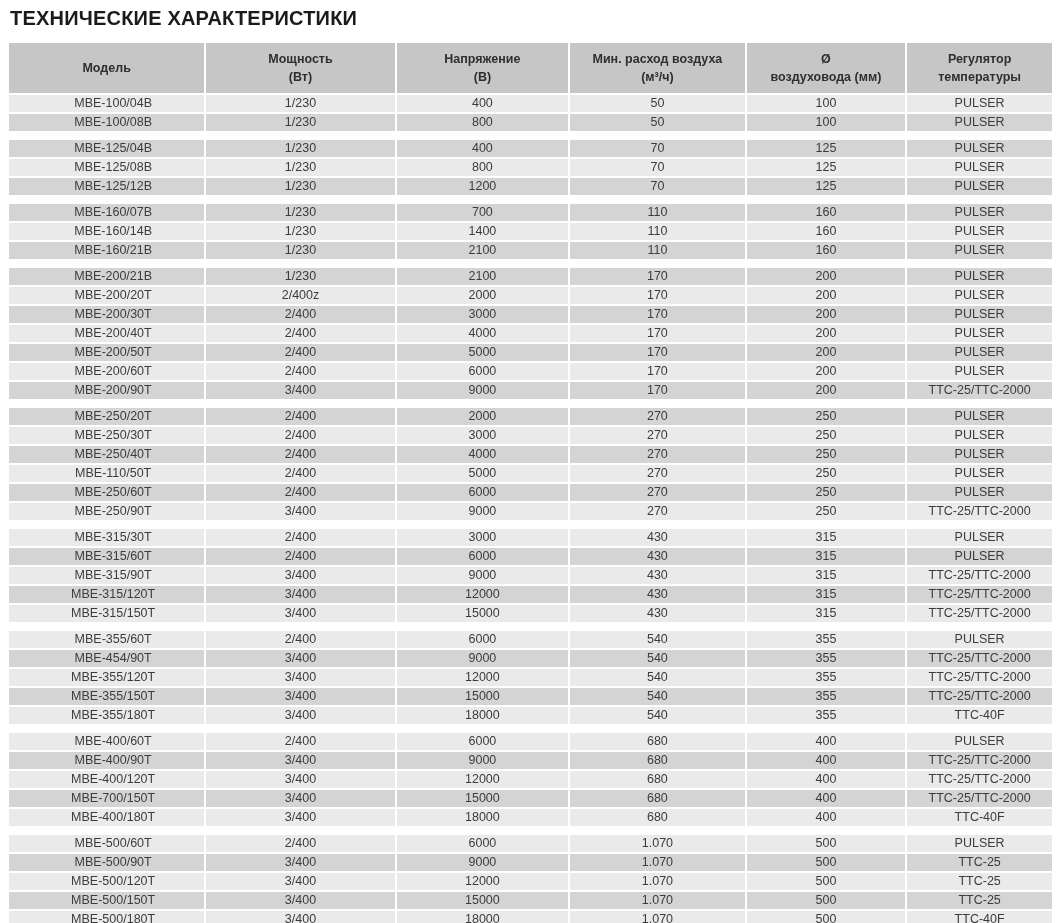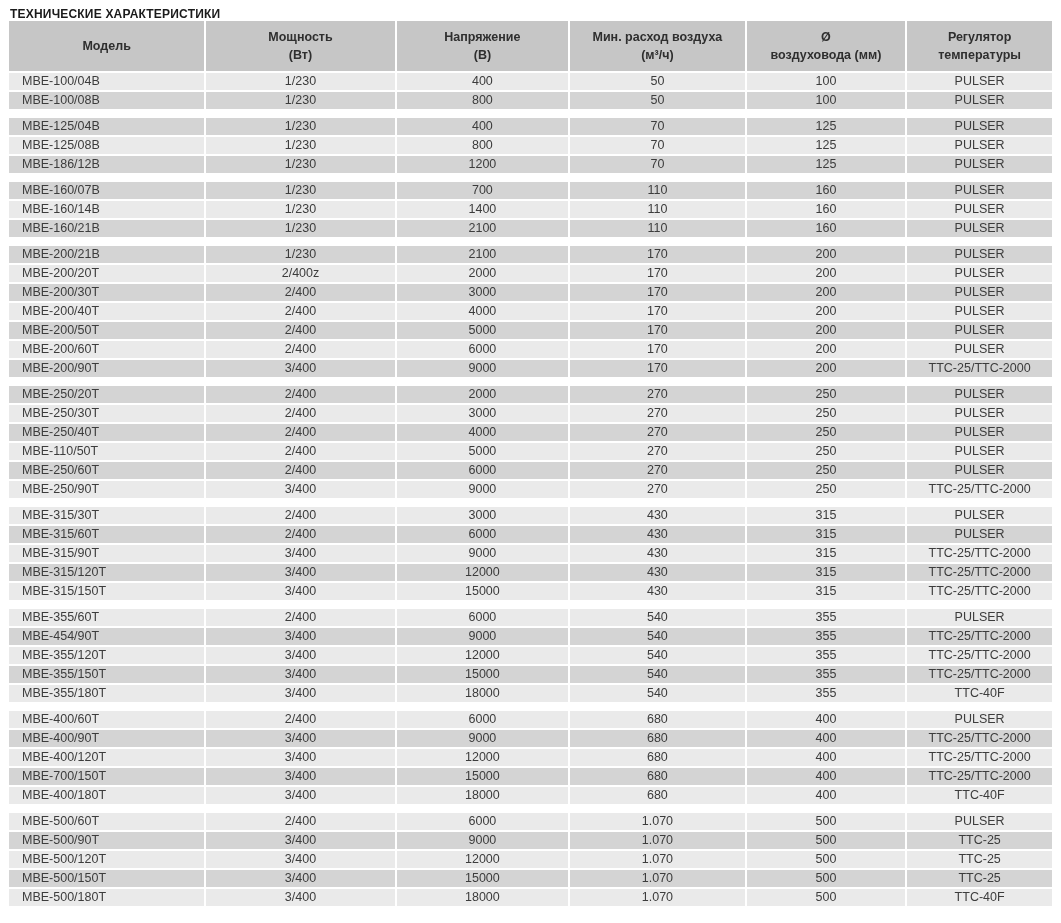--- a/index.html
+++ b/index.html
@@ -4,25 +4,25 @@
 <style>
   * { margin: 0; padding: 0; box-sizing: border-box; }
   html, body { background: #ffffff; }
   body {
     width: 1061px; height: 923px;
     font-family: "Liberation Sans", sans-serif;
     overflow: hidden;
   }
   .page { padding: 5px 9px 0 9px; }
   .title {
-    font-size: 12px;
+    font-size: 20px;
     font-weight: 700;
     color: #1b1b1b;
     letter-spacing: 0.2px;
-    margin: 2px 0 0 1px;
+    margin: 2px 0 13px 1px;
   }
   .spec-table { width: 1043px; border-radius: 28px; }
   .thead, .tr {
     display: grid;
     grid-template-columns: 197fr 190fr 173fr 176fr 160fr 146fr;
     column-gap: 2px;
   }
   .th {
     background: #c6c6c6;
     height: 50px;
@@ -42,21 +42,21 @@
     height: 17px;
     line-height: 17px;
     font-size: 12.5px;
     color: #3c3c3c;
     text-align: center;
     white-space: nowrap;
     overflow: hidden;
   }
   .tr.light .td { background: #eaeaea; }
   .tr.dark  .td { background: #d4d4d4; }
-  .td.model { text-align: left; padding-left: 13px; }
+  .td.model { text-align: center; padding-left: 13px; }
   .group-sep { height: 7px; }
 </style>
 </head>
 <body>
 
 <div class="page">
   <h1 class="title">ТЕХНИЧЕСКИЕ ХАРАКТЕРИСТИКИ</h1>
   <div class="spec-table">
     <div class="thead" id="thead">
         <div class="th">
@@ -111,21 +111,21 @@
         </div>
         <div class="tr light">
           <div class="td model">MBE-125/08B</div>
           <div class="td">1/230</div>
           <div class="td">800</div>
           <div class="td">70</div>
           <div class="td">125</div>
           <div class="td">PULSER</div>
         </div>
         <div class="tr dark">
-          <div class="td model">MBE-186/12B</div>
+          <div class="td model">MBE-125/12B</div>
           <div class="td">1/230</div>
           <div class="td">1200</div>
           <div class="td">70</div>
           <div class="td">125</div>
           <div class="td">PULSER</div>
         </div>
         <div class="group-sep"></div>
         <div class="tr dark">
           <div class="td model">MBE-160/07B</div>
           <div class="td">1/230</div>

